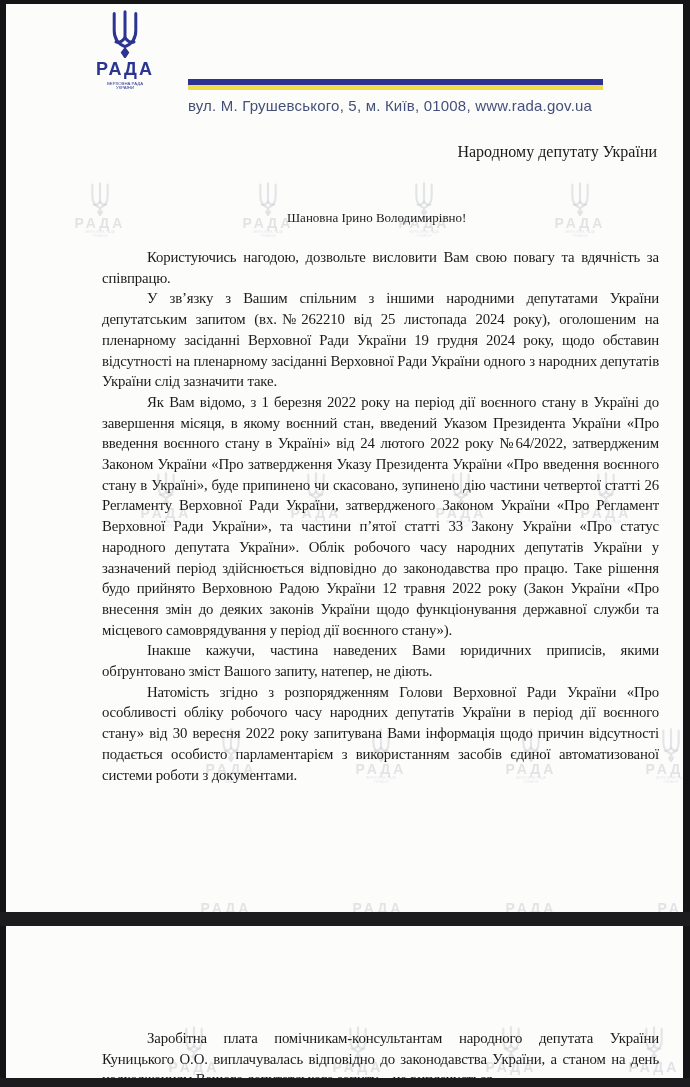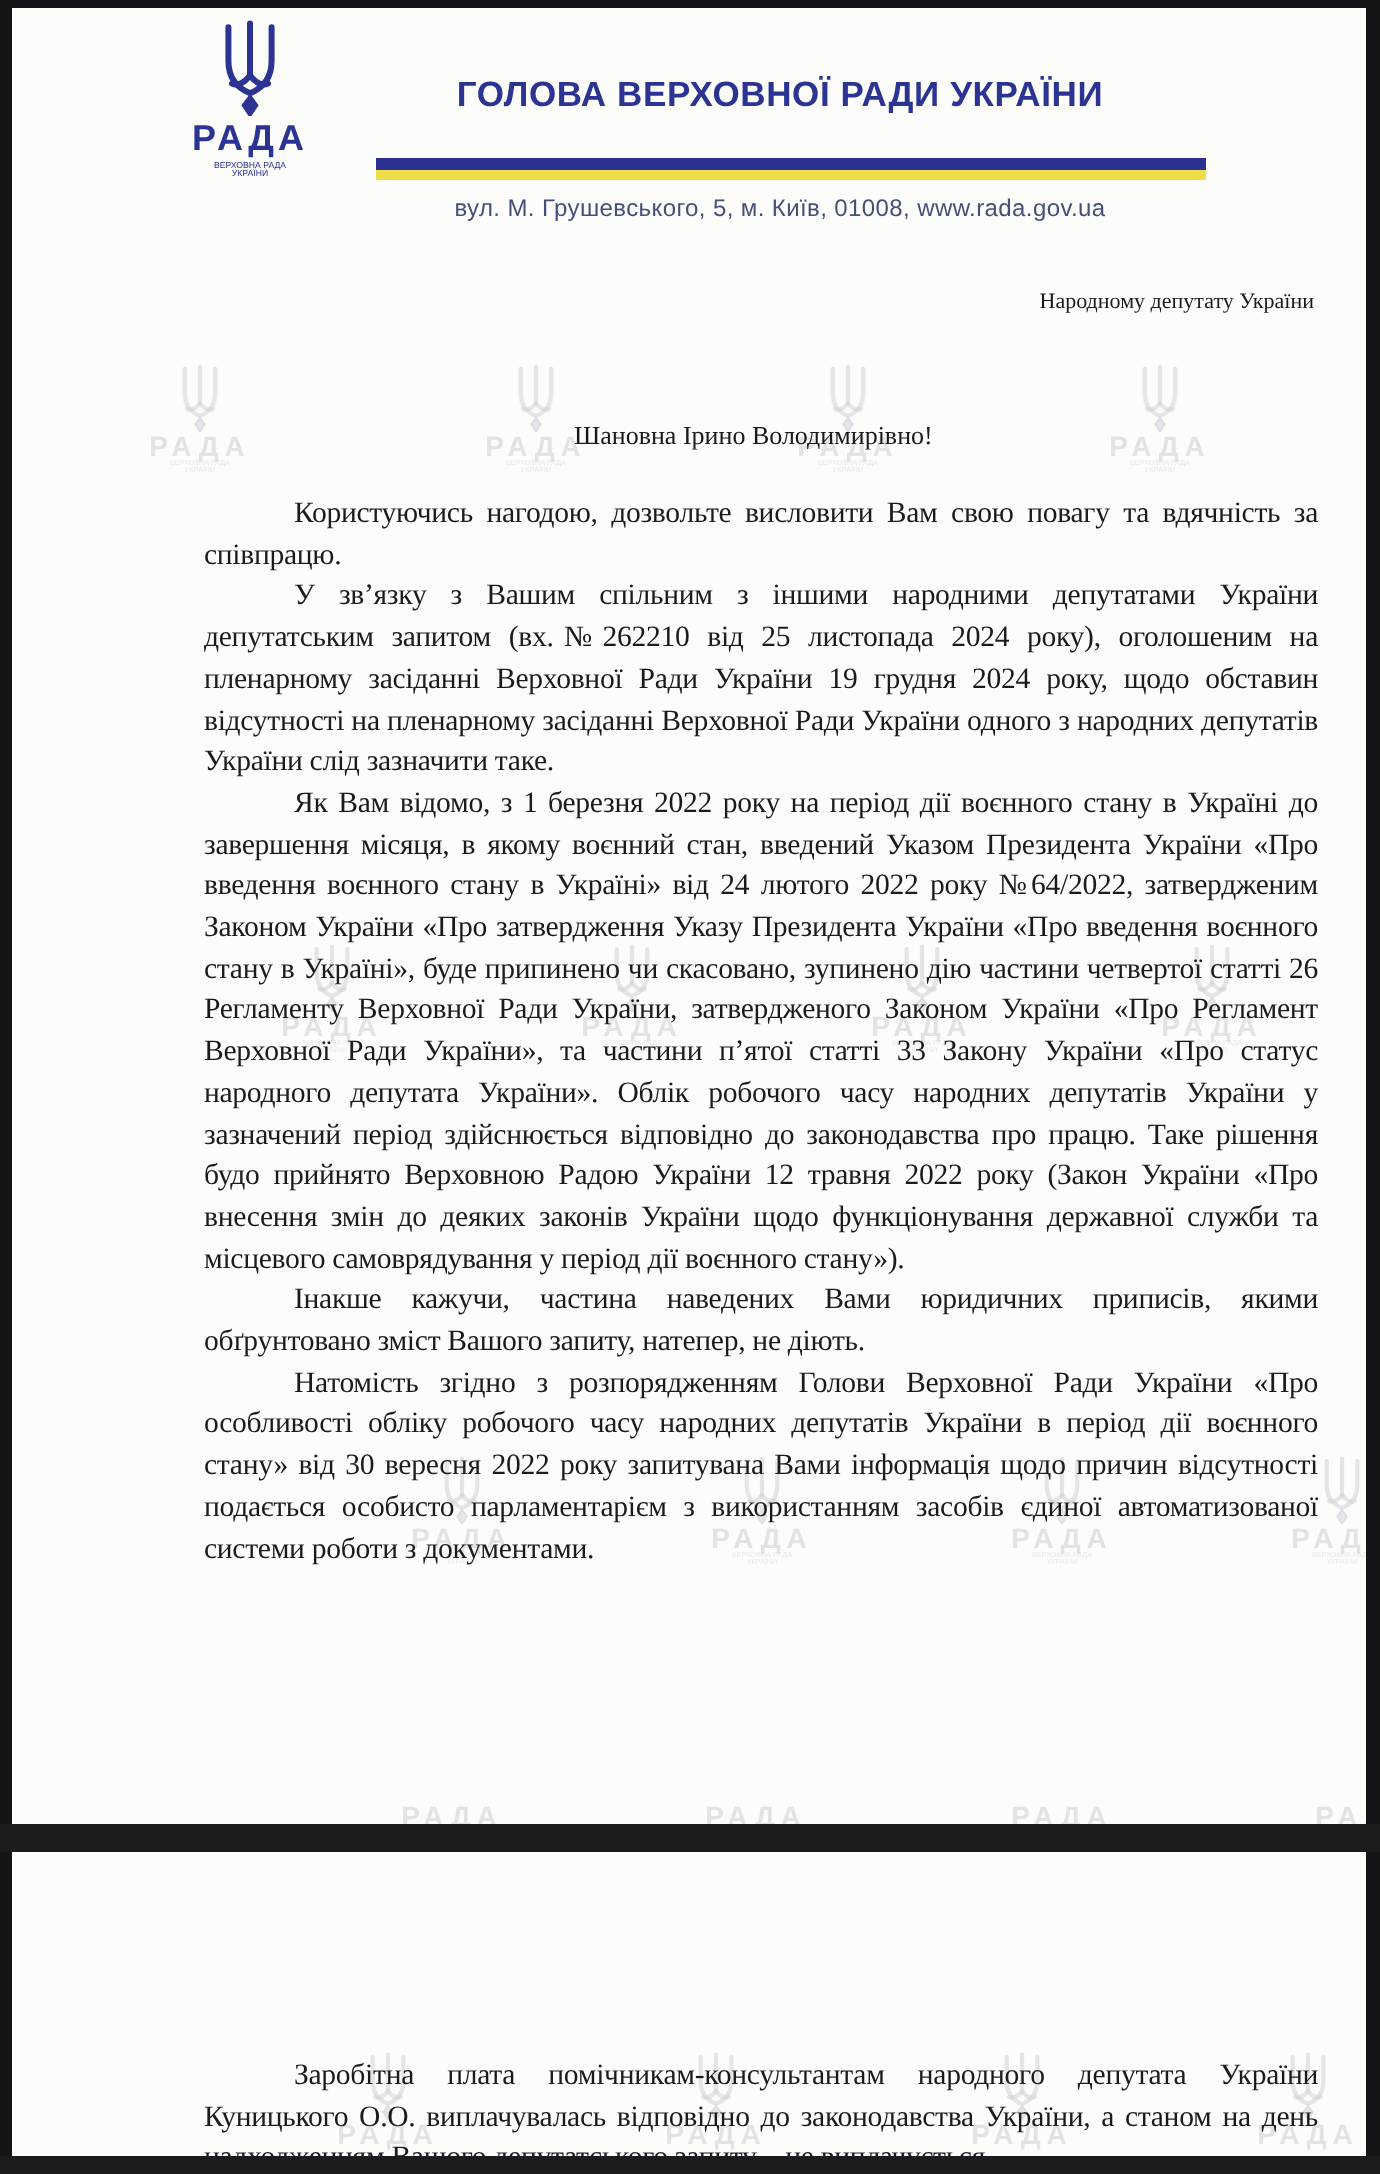--- a/index.html
+++ b/index.html
@@ -24,26 +24,26 @@
   .logo .cap{font-family:"Liberation Sans",sans-serif;font-size:6px;line-height:6px;transform:scale(0.72);transform-origin:50% 0;color:#2b3492;margin-top:1px;}
   .doc-title{
     position:absolute;left:174px;top:33px;width:420px;text-align:center;
     font-family:"Liberation Sans",sans-serif;font-weight:bold;font-size:17.5px;
     color:#2b3492;letter-spacing:0.3px;white-space:nowrap;
   }
   .flag-rule{position:absolute;left:182px;top:75px;width:415px;height:11px;
     background:linear-gradient(to bottom,#2d3192 0 55%,#f0dd4a 55% 100%);}
   .address{
     position:absolute;left:134px;top:93px;width:500px;text-align:center;
-    font-family:"Liberation Sans",sans-serif;font-size:12px;color:#45507a;letter-spacing:0.2px;
+    font-family:"Liberation Sans",sans-serif;font-size:15px;color:#45507a;letter-spacing:0.2px;
   }
 
   
   .recipient{position:absolute;right:26px;top:137px;text-align:right;
-    font-size:11px;line-height:21px;color:#1a1a1a;}
+    font-size:16px;line-height:21px;color:#1a1a1a;}
   .salutation{position:absolute;left:281px;top:206px;font-size:13px;color:#1a1a1a;}
   .body-text{position:absolute;left:96px;width:557px;color:#1b1b1b;}
   #body1{top:243px;}
   #body2{top:74px;margin-top:28px;}
   .body-text p{
     margin:0;font-size:14.8px;line-height:20.7px;letter-spacing:-0.15px;
     text-indent:45px;text-align:justify;text-justify:inter-word;
   }
   #body2 p + p{margin-top:3px;}
 
@@ -175,21 +175,20 @@
   <div class="logo">
     <svg width="36" height="48" viewBox="0 0 60 80">
         <use href="#tryzub"></use>
       </svg>
     <div class="brand">РАДА</div>
     <div class="cap">
       <span>ВЕРХОВНА РАДА</span><br>
       <span>УКРАЇНИ</span>
     </div>
   </div>
-  <div class="doc-title">ГОЛОВА ВЕРХОВНОЇ РАДИ УКРАЇНИ</div>
   <div class="flag-rule"></div>
   <div class="address">вул. М. Грушевського, 5, м. Київ, 01008,  www.rada.gov.ua</div>
 
   <div class="recipient">
     <div>Народному депутату України</div>
   </div>
 
   <div class="salutation">Шановна Ірино Володимирівно!</div>
 
   <div class="body-text" id="body1">

